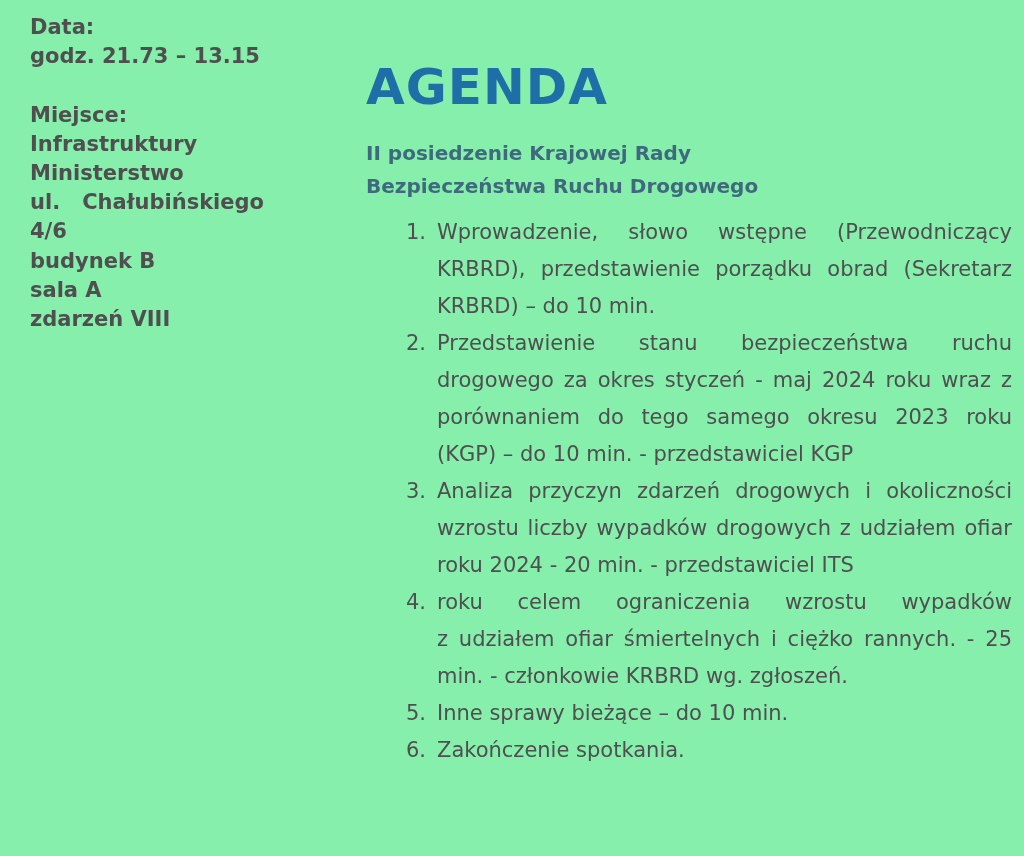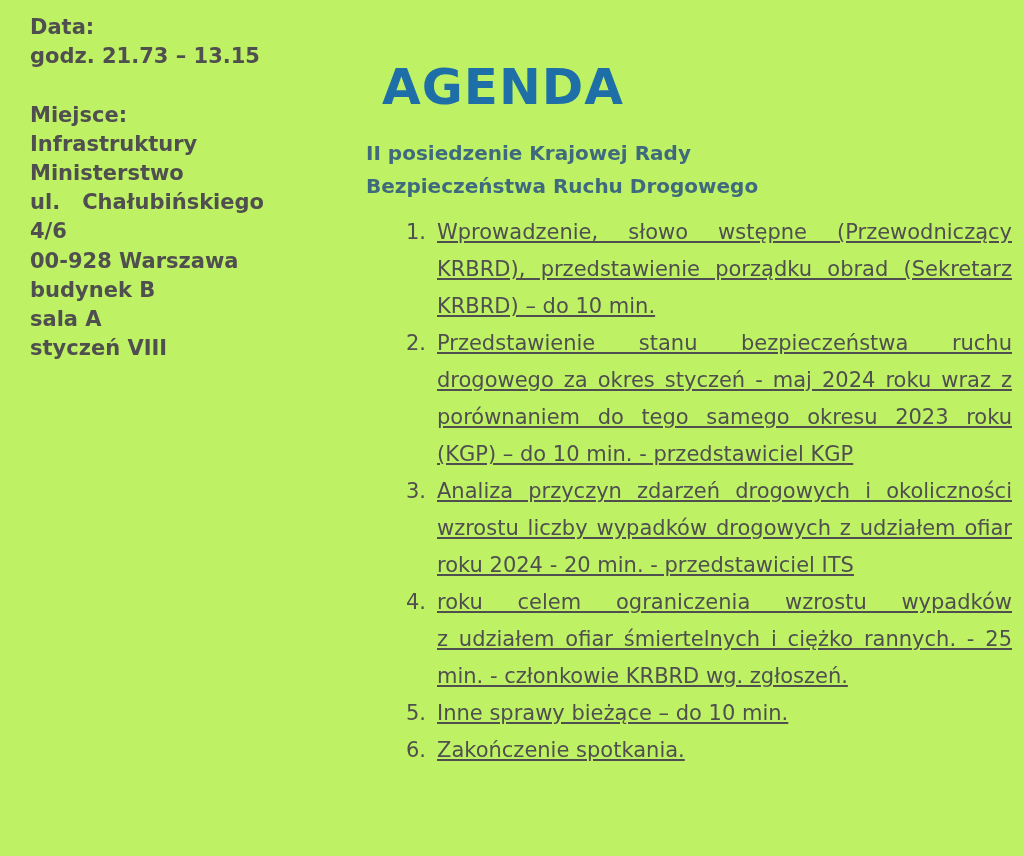--- a/index.html
+++ b/index.html
@@ -60,47 +60,46 @@
     font-size: 21px;
     color: #4f4f4f;
   }
   .agenda-item { display: flex; }
   .agenda-item .num {
     flex: 0 0 31px;
     width: 31px;
     line-height: 37px;
   }
   .agenda-item .lines { width: 575px; }
-  .agenda-item .i-line { line-height: 37px; text-decoration: underline; }
+  .agenda-item .i-line { line-height: 37px; }
   .agenda-item .i-line.j {
     text-align: justify;
     text-align-last: justify;
   }
 </style>
 </head>
 <body>
 
-<div class="page" style="background: #bef264;">
+<div class="page" style="background: #86efac;">
 
   <aside class="sidebar" style="color: rgb(79, 79, 79);">
       <div class="s-line">Data:</div>
       <div class="s-line">godz. 21.73 – 13.15</div>
       <div class="s-line"></div>
       <div class="s-line">Miejsce:</div>
       <div class="s-line">Infrastruktury</div>
       <div class="s-line">Ministerstwo</div>
       <div class="s-line justify">ul. Chałubińskiego</div>
       <div class="s-line">4/6</div>
-      <div class="s-line">00-928 Warszawa</div>
       <div class="s-line">budynek B</div>
       <div class="s-line">sala A</div>
-      <div class="s-line">styczeń VIII</div>
+      <div class="s-line">zdarzeń VIII</div>
     </aside>
 
-  <h1 class="doc-title" style="color: rgb(30, 111, 168); margin-left: 16px;">AGENDA</h1>
+  <h1 class="doc-title" style="color: rgb(30, 111, 168);">AGENDA</h1>
 
   <h2 class="doc-subtitle" style="color: rgb(63, 106, 126);">
     <div>II posiedzenie Krajowej Rady</div>
     <div>Bezpieczeństwa Ruchu Drogowego</div>
   </h2>
 
   <div class="agenda-list" style="color: rgb(79, 79, 79);">
       <div class="agenda-item">
         <div class="num">1.</div>
         <div class="lines">

